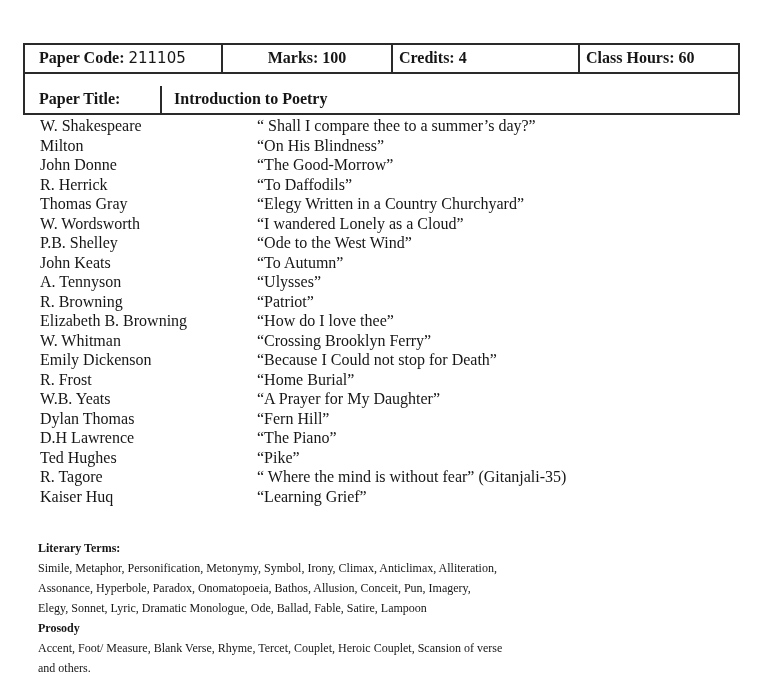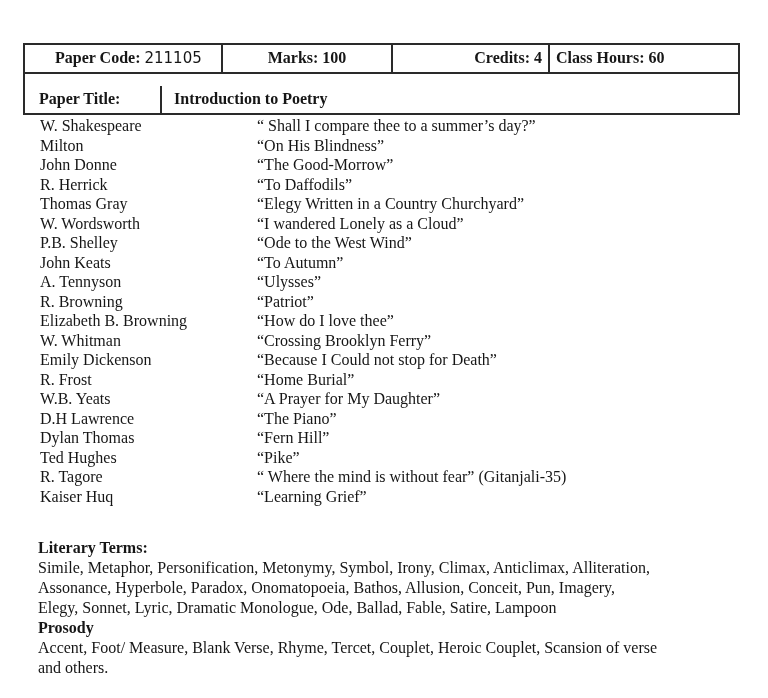--- a/index.html
+++ b/index.html
@@ -17,37 +17,37 @@
     border: 2px solid #2a2a2a; background: #fff;
   }
   .itr { display: flex; }
   .itr1 { border-bottom: 2px solid #2a2a2a; }
   .itc {
     padding: 3px 6px 4px 6px; font-size: 16px; line-height: 20px;
     border-right: 2px solid #2a2a2a; white-space: nowrap; overflow: hidden;
   }
   .itc:last-child { border-right: none; }
   .itc b { font-weight: bold; }
-  .c-code { width: 198px; padding-left: 30px; text-align: left; }
+  .c-code { width: 198px; padding-left: 14px; text-align: left; }
   .c-marks { width: 170px; text-align: center; }
-  .c-credits { width: 157px; text-align: right; }
+  .c-credits { width: 187px; text-align: left; }
   .c-hours { flex: 1; text-align: left; }
   .c-title-label { width: 137px; padding-left: 14px; }
   .c-title-value { flex: 1; padding-left: 12px; }
   .bold { font-weight: bold; margin-top: 12px; }
   .code-value { font-family: "DejaVu Sans", sans-serif; font-size: 15px; }
 
   
   .reading-list { position: absolute; left: 40px; top: 116px; width: 700px; }
   .rl-row { display: flex; line-height: 19.5px; font-size: 16px; }
   .rl-row .poet { width: 217px; flex: 0 0 217px; }
   .rl-row .poem { flex: 1; }
 
   
-  .sections { position: absolute; left: 38px; top: 538px; width: 712px; font-size: 16px; }
+  .sections { position: absolute; left: 38px; top: 538px; width: 712px; font-size: 12px; }
   .sec-heading { font-weight: bold; line-height: 20px; }
   .sec-line { line-height: 20px; }
 </style>
 </head>
 <body>
 
 <div class="page">
 
   <div class="info-table">
     <div class="itr itr1">
@@ -129,26 +129,26 @@
       </div>
     <div class="rl-row">
         <span class="poet">R. Frost</span>
         <span class="poem">“Home Burial”</span>
       </div>
     <div class="rl-row">
         <span class="poet">W.B. Yeats</span>
         <span class="poem">“A Prayer for My Daughter”</span>
       </div>
     <div class="rl-row">
+        <span class="poet">Dylan Thomas</span>
+        <span class="poem">“Fern Hill”</span>
+      </div>
+    <div class="rl-row">
         <span class="poet">D.H Lawrence</span>
         <span class="poem">“The Piano”</span>
-      </div>
-    <div class="rl-row">
-        <span class="poet">Dylan Thomas</span>
-        <span class="poem">“Fern Hill”</span>
       </div>
     <div class="rl-row">
         <span class="poet">Ted Hughes</span>
         <span class="poem">“Pike”</span>
       </div>
     <div class="rl-row">
         <span class="poet">R. Tagore</span>
         <span class="poem">“ Where the mind is without fear” (Gitanjali-35)</span>
       </div>
     <div class="rl-row">

